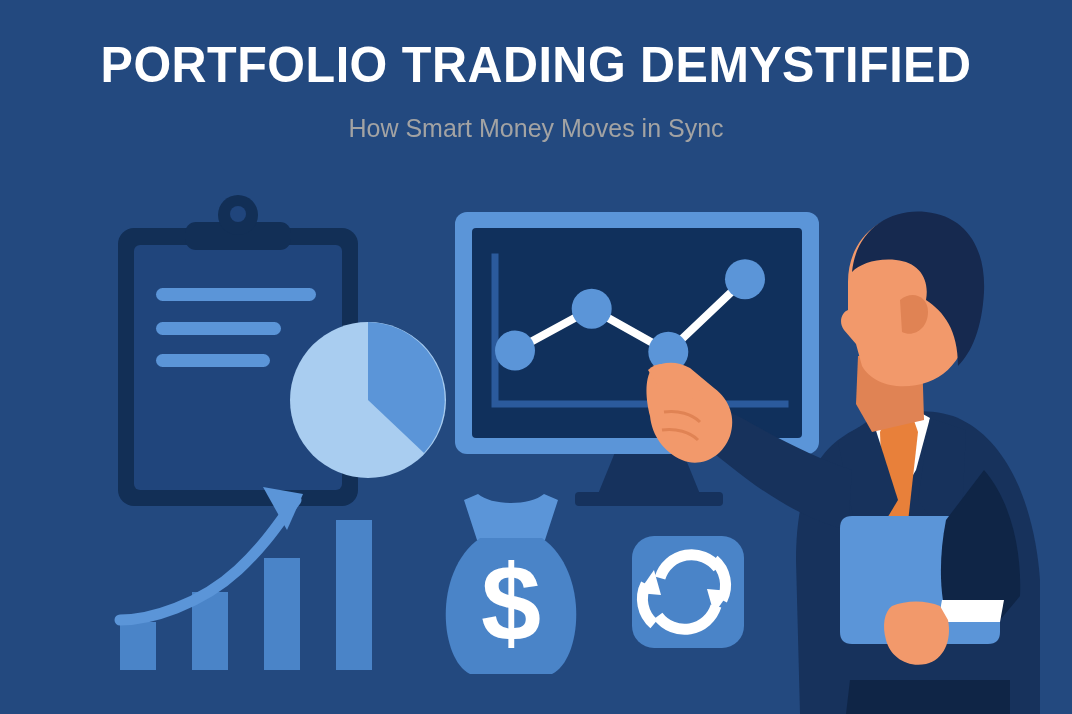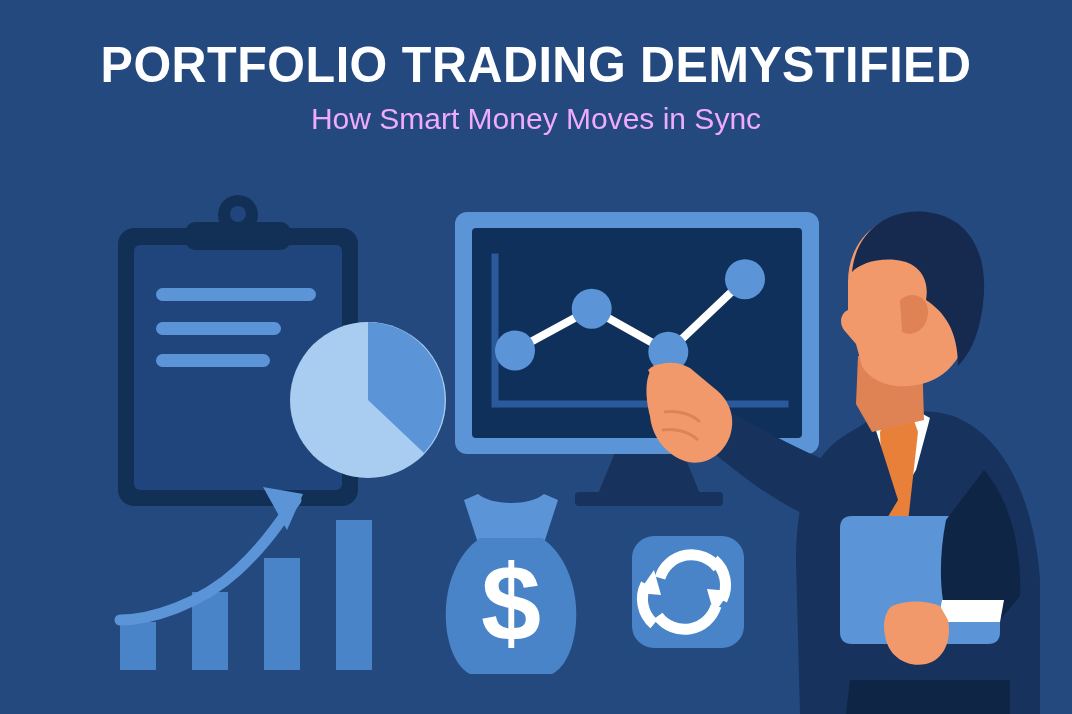--- a/index.html
+++ b/index.html
@@ -40,26 +40,26 @@
     color: #ffffff;
     font-family: "Liberation Sans", sans-serif;
     font-weight: 700;
     font-size: 50px;
     letter-spacing: 0.5px;
     line-height: 1.0;
     transform: scaleX(0.97);
     white-space: nowrap;
   }
   #subtitle {
-    margin: 0;
+    margin: 12px;
     padding-top: 14px;
-    color: #f0abfc;
+    color: #a3a3a3;
     font-family: "Liberation Sans", sans-serif;
     font-weight: 400;
-    font-size: 30px;
+    font-size: 25px;
     line-height: 1.0;
     white-space: nowrap;
   }
 </style>
 </head>
 <body>
 
 <div id="poster">
 
   <div id="bg-layer"></div>

